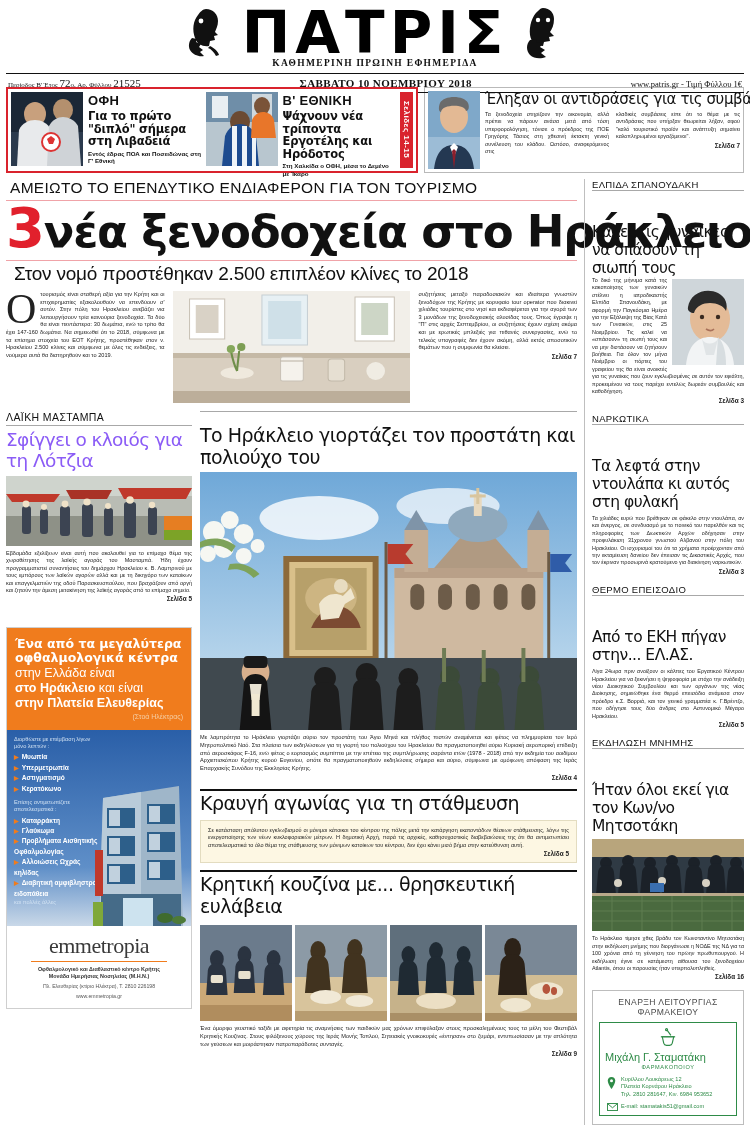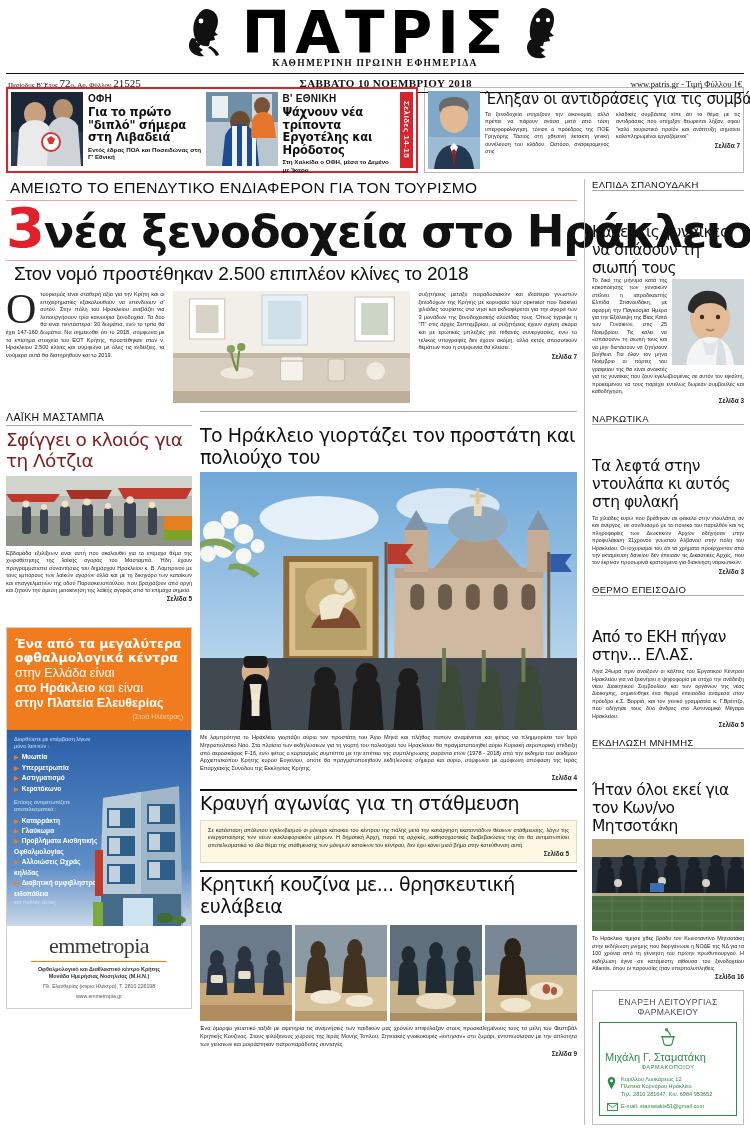--- a/index.html
+++ b/index.html
@@ -51,21 +51,21 @@
   
   .teaser-strip { display: flex; gap: 6px; margin-top: 5px; height: 86px; }
   .sports-box {
     flex: 0 0 412px; border: 2.2px solid #d9232d; display: flex;
     padding: 3px; gap: 4px; background: #fff; position: relative;
   }
   .sp-item { display: flex; gap: 5px; flex: 1 1 0; min-width: 0; }
   .sp-photo { width: 72px; height: 74px; flex: 0 0 72px; overflow: hidden; position: relative; }
   .sp-txt { flex: 1 1 0; min-width: 0; padding-top: 1px; }
   .sp-kicker {
-    font-size: 10px; font-weight: bold; letter-spacing: .3px; color: #111;
+    font-size: 13px; font-weight: bold; letter-spacing: .3px; color: #111;
     margin-bottom: 2px;
   }
   .sp-head {
     font-family: "DejaVu Sans", sans-serif;
     font-weight: bold; font-size: 11.5px; line-height: 12.6px; color: #111;
     letter-spacing: -.2px;
   }
   .sp-sub { font-size: 6.2px; font-weight: bold; line-height: 7.4px; margin-top: 2px; color: #111; }
   .pages-tab {
     flex: 0 0 13px; background: #d9232d; color: #fff;
@@ -122,21 +122,21 @@
   
   .ph { position: relative; overflow: hidden; background: #cfd8dd; }
 
   
   .sec-kicker {
     font-size: 10.5px; letter-spacing: .4px; color: #111; padding-bottom: 2px;
   }
   .greyrule { border-top: 1px solid #a8a8a8; margin-bottom: 3px; }
   .sec-head {
     font-family: "DejaVu Sans", sans-serif;
-    font-size: 18.5px; line-height: 21px; letter-spacing: -.6px; color: #7f1d1d;
+    font-size: 18.5px; line-height: 21px; letter-spacing: -.6px; color: #8b5cf6;
   }
   .body-sm { font-size: 5.5px; line-height: 7.4px; text-align: justify; color: #222; }
 
   
   .ad-eye { margin-top: 24px; border: 1px solid #cfcfcf; }
   .ad-top { background: #f07c1d; padding: 9px 8px 10px; }
   .ad-top .l1 { font-family:"DejaVu Sans",sans-serif; font-weight:bold; color:#fff; font-size: 12.5px; line-height: 14.5px; }
   .ad-top .l2 { color:#fff; font-size: 12.5px; line-height: 15px; }
   .ad-top .l2 b { font-weight: bold; }
   .ad-top .l3 { color:#f6cfa6; font-size: 7px; text-align: right; margin-top: 2px; }

